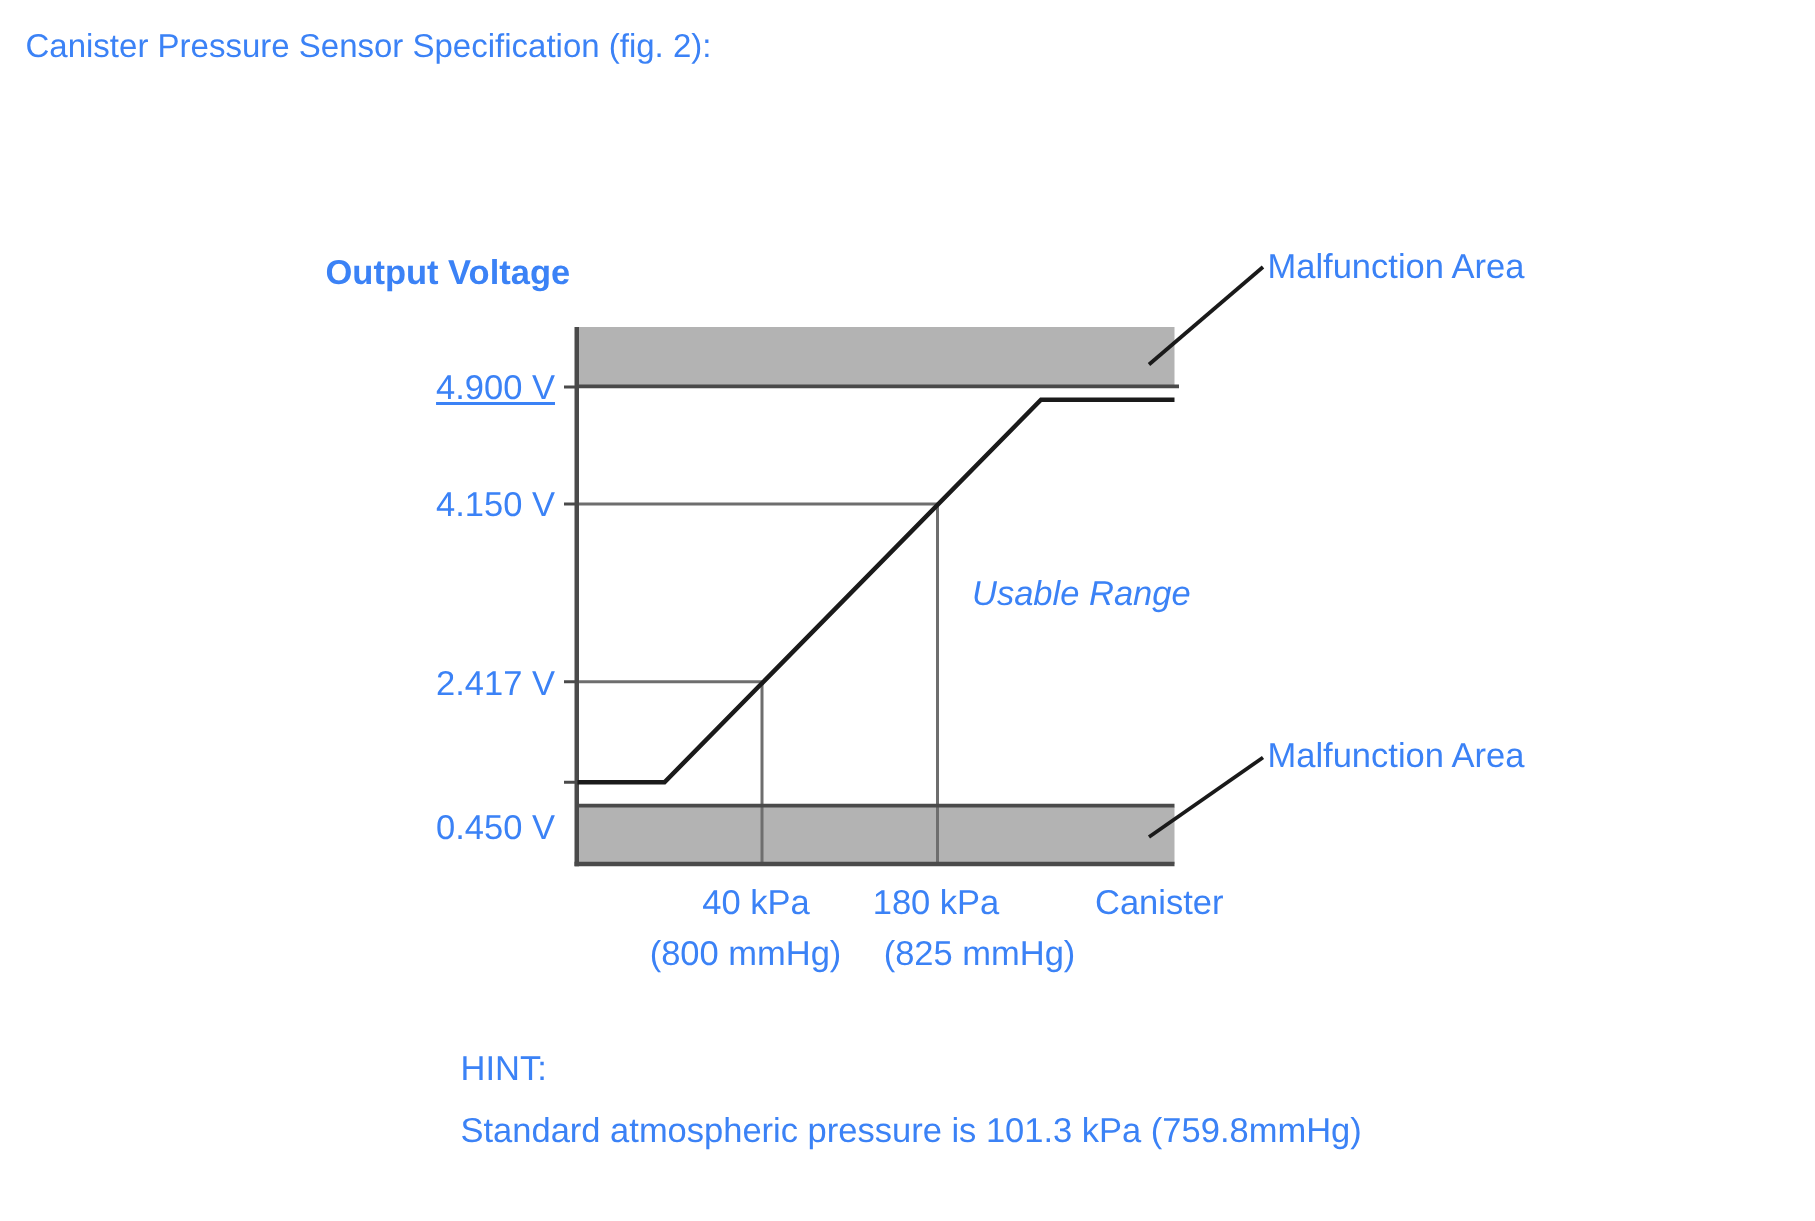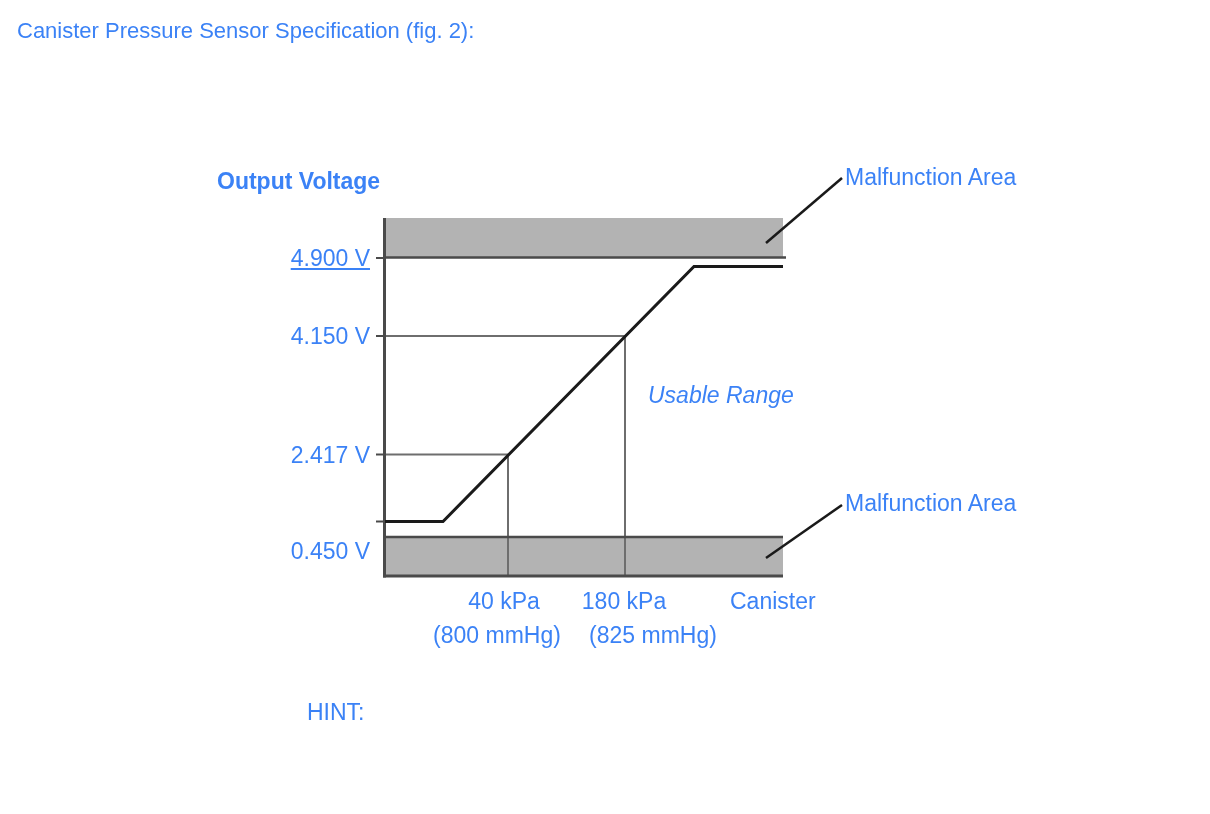--- a/index.html
+++ b/index.html
@@ -92,14 +92,15 @@
   <div class="lbl" style="left:845px; top:490px;">Malfunction Area</div>
 
   <div class="lbl center" style="left:504px; top:588px;">40 kPa</div>
   <div class="lbl center" style="left:624px; top:588px;">180 kPa</div>
   <div class="lbl" style="left:730px; top:588px;">Canister</div>
 
   <div class="lbl center" style="left:497px; top:622px;">(800 mmHg)</div>
   <div class="lbl center" style="left:641px; top:622px;margin-left:12px;">(825 mmHg)</div>
 
   <div class="lbl" style="left:307px; top:699px;text-align:right;">HINT:</div>
+  <div class="lbl" style="left:307px; top:740px;">Standard atmospheric pressure is 101.3 kPa (759.8mmHg)</div>
 
 </div>
 
 </body></html>

